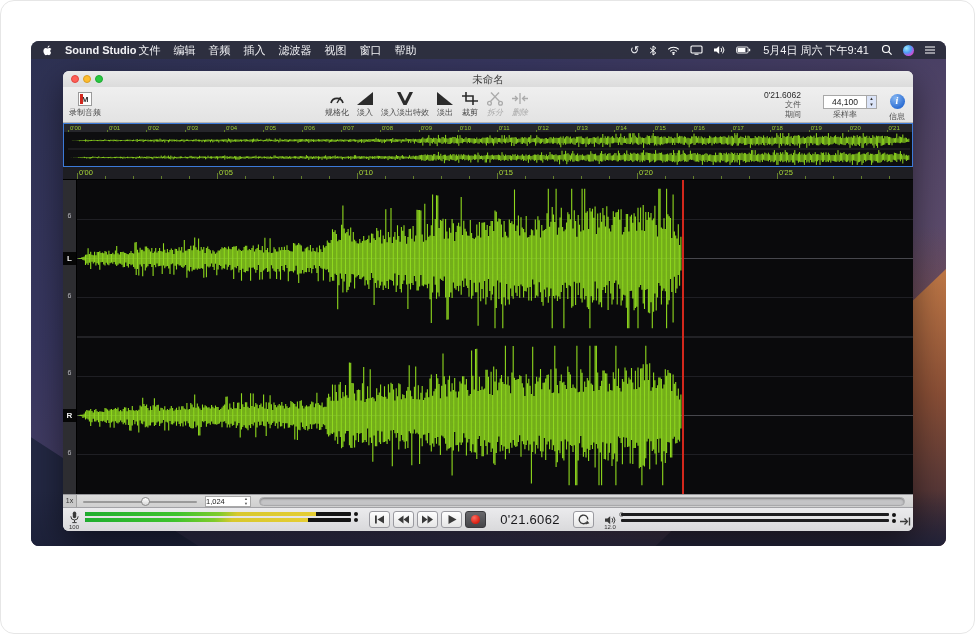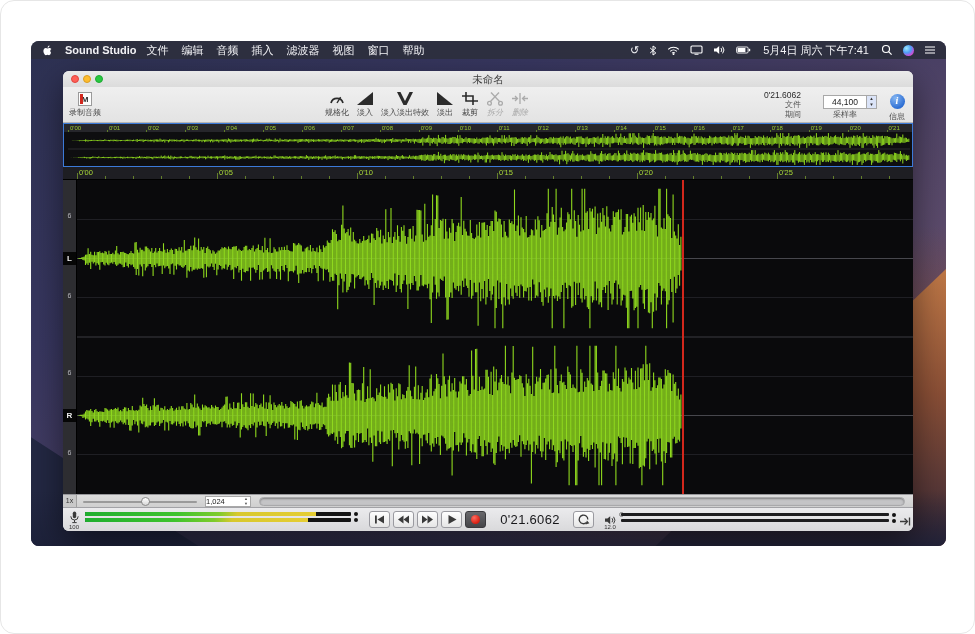--- a/index.html
+++ b/index.html
@@ -20,21 +20,21 @@
     clip-path:polygon(0 25%, 62% 100%, 100% 100%, 0 100%);
     background:#232843; }
   .desk-bottom { position:absolute; left:0; bottom:0; width:100%; height:55px;
     background:linear-gradient(180deg, rgba(28,32,56,0) 0%, rgba(28,32,56,.8) 100%); }
 
   
   .menubar { position:absolute; left:0; top:0; width:100%; height:18px; z-index:5;
     background:rgba(45,47,62,.95); color:#f2f2f5; display:flex; align-items:center;
     padding:0 10px; font-size:11px; }
   .menubar .apple { display:flex; align-items:center; margin-right:13px; }
-  .menubar .appname { font-weight:bold; margin-right:10px; white-space:nowrap; }
+  .menubar .appname { font-weight:bold; margin-right:2px; white-space:nowrap; }
   .menubar .mitem { margin-right:13px; white-space:nowrap; }
   .mb-right { margin-left:auto; display:flex; align-items:center; gap:10px; }
   .mb-right .ic { display:flex; align-items:center; }
   .sync-glyph { font-size:11px; line-height:11px; }
   .siri-dot { width:11px; height:11px; border-radius:50%;
     background:radial-gradient(circle at 32% 30%, #9fe8fb, #4d9df5 42%, #c74fd8 72%, #ef5e92); }
   .mb-datetime { white-space:nowrap; margin:0 2px; }
 
   
   .window { position:absolute; left:32px; top:30px; width:850px; height:460px; z-index:4;
@@ -204,21 +204,21 @@
               </g>
             </svg>
         </span>
         <span class="ic">
           <svg width="15" height="8" viewBox="0 0 15 8">
               <rect x="0.6" y="1" width="11.5" height="6" rx="1.2" stroke="#fff" stroke-width="0.9" fill="none"></rect>
               <rect x="1.6" y="2" width="7.8" height="4" fill="#fff"></rect>
               <rect x="12.8" y="2.8" width="1.4" height="2.4" fill="#fff"></rect>
             </svg>
         </span>
-        <span class="mb-datetime">5月4日 周六 下午7:41</span>
+        <span class="mb-datetime">5月4日 周六 下午9:41</span>
         <span class="ic">
           <svg width="12" height="12" viewBox="0 0 12 12">
               <circle cx="5" cy="5" r="3.5" stroke="#fff" stroke-width="1.2" fill="none"></circle>
               <line x1="7.6" y1="7.6" x2="10.6" y2="10.6" stroke="#fff" stroke-width="1.3"></line>
             </svg>
         </span>
         <span class="ic siri-dot"></span>
         <span class="ic">
           <svg width="12" height="10" viewBox="0 0 12 10">
               <g stroke="#fff" stroke-width="1.1">

